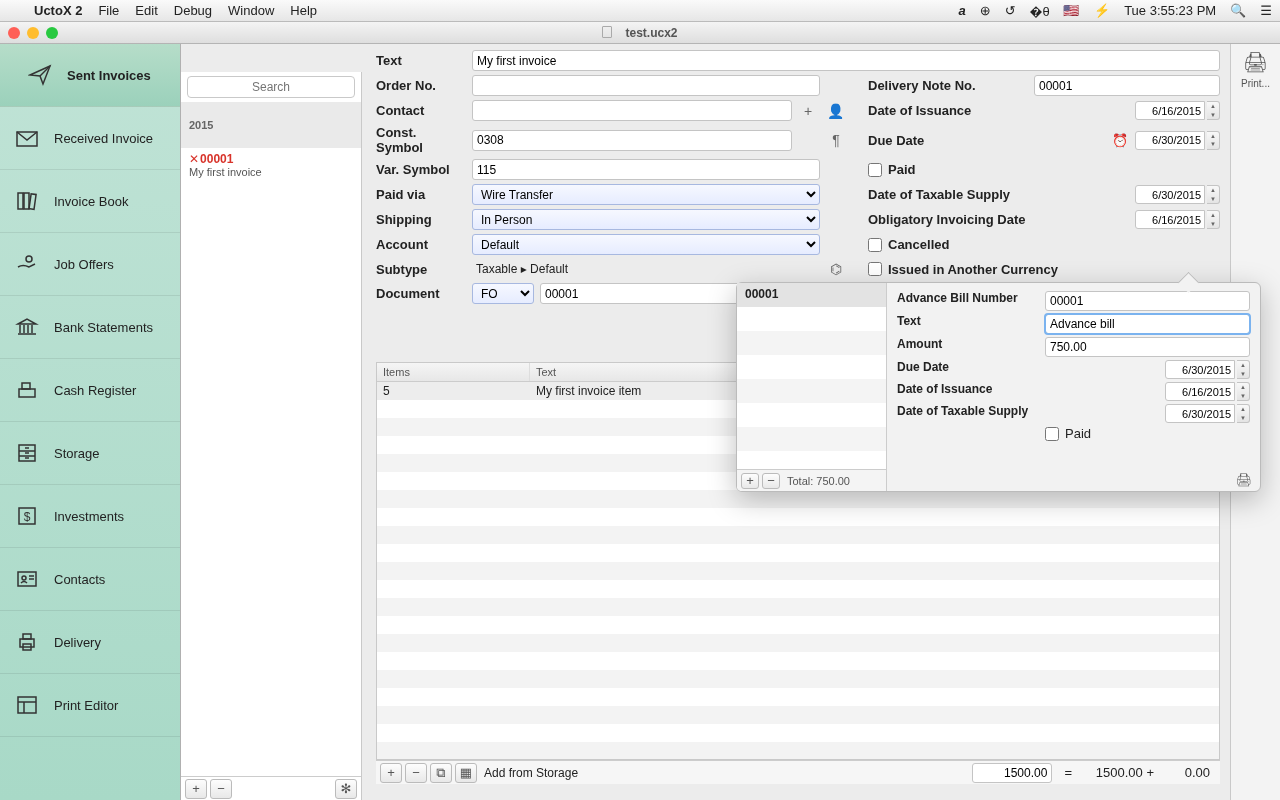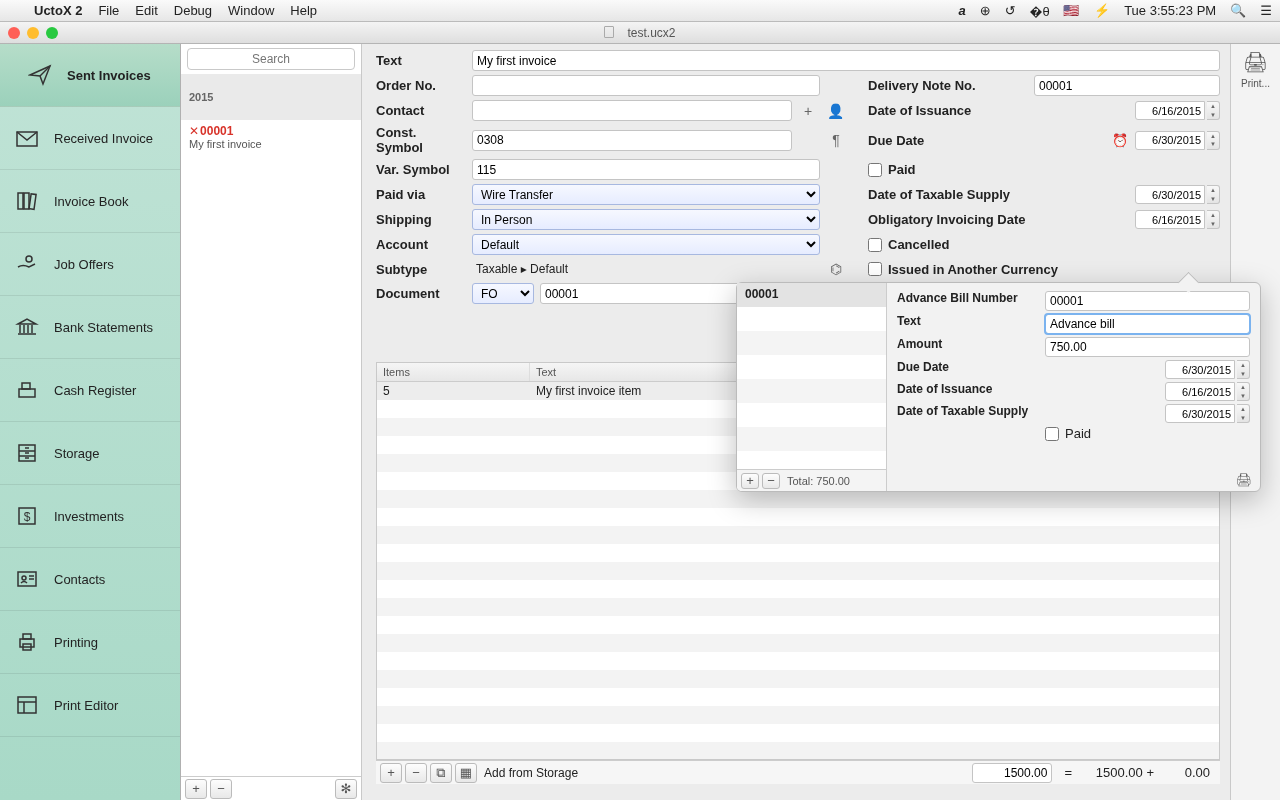--- a/index.html
+++ b/index.html
@@ -6,29 +6,29 @@
 body { font-family: -apple-system, "Helvetica Neue", Arial, sans-serif; font-size: 13px; color: #222; background: #ececec; width: 1280px; height: 800px; overflow: hidden; }
 .menubar { height: 22px; background: linear-gradient(#fafafa,#e6e6e6); display: flex; align-items: center; padding: 0 8px; font-size: 13px; border-bottom: 1px solid #bbb; }
 .menubar .apple { width: 16px; margin-right: 10px; }
 .menubar .m { margin-right: 16px; }
 .menubar .m.bold { font-weight: 600; }
 .menubar .right { margin-left: auto; display: flex; gap: 14px; align-items: center; }
 .titlebar { height: 22px; background: linear-gradient(#f4f4f4,#dedede); border-bottom: 1px solid #b4b4b4; display: flex; align-items: center; position: relative; }
 .traffic { position: absolute; left: 8px; display: flex; gap: 7px; }
 .tl { width: 12px; height: 12px; border-radius: 50%; }
 .tl.r { background: #ff5f57; } .tl.y { background: #ffbd2e; } .tl.g { background: #28c940; }
-.titlebar .title { margin: 0 auto; color: #555; font-size: 12px; display:flex; align-items:flex-start; gap:13px;}
+.titlebar .title { margin: 0 auto; color: #555; font-size: 12px; display:flex; align-items:flex-start; gap:13px;font-weight:bold;}
 .doc-icon{width:10px;height:12px;border:1px solid #aaa;border-radius:1px;}
 .app { display: flex; height: calc(800px - 44px); }
 .sidebar { width: 181px; background: linear-gradient(#c0e3d6,#a8d9c7); border-right: 1px solid #b0b0b0; }
 .side-item { height: 63px; display: flex; align-items: center; padding: 0 14px; gap: 14px; border-bottom: 1px solid rgba(0,0,0,0.08); cursor: default; }
 .side-item.active { background: linear-gradient(#b6ddc9,#9bd1bb); font-weight: 600; padding-left: 27px; }
 .side-item .ic { width: 26px; height: 26px; display:flex;align-items:center;justify-content:center;color:#333;}
 .side-item .lbl { font-size: 13px; }
-.listcol { width: 181px; background: #fff; border-right: 1px solid #c9c9c9; display:flex; flex-direction:column; position:relative;}
+.listcol { width: 181px; background: #fff; border-right: 1px solid #c9c9c9; display:flex; flex-direction:column; position:relative;margin-top:28px;}
 .search { margin: 4px 6px; }
 .search input { width: 100%; height: 22px; border: 1px solid #c9c9c9; border-radius: 4px; text-align: center; font-size: 12px; color: #888; background:#fff;}
 .yearhdr { background:#eaeaea; font-size:11px; color:#666; padding:17px 8px; font-weight:600;}
 .invrow { padding: 4px 8px; font-size: 12px; }
 .invrow .num { color: #d8332a; font-weight: 600; }
 .invrow .x { color:#d8332a; margin-right:1px;}
 .invrow .desc { color: #555; font-size:11px; }
 .listfoot { margin-top:auto; height: 24px; border-top: 1px solid #ccc; display:flex; align-items:center; padding:0 4px; gap:3px;}
 .sqbtn { width:22px; height:20px; border:1px solid #bbb; border-radius:3px; background:linear-gradient(#fdfdfd,#e8e8e8); display:flex;align-items:center;justify-content:center;font-size:13px;color:#555;}
 .main { flex:1; background:#ececec; position:relative; display:flex; }
@@ -195,21 +195,21 @@
         <span class="lbl">Contacts</span>
       </div>
     <div class="side-item">
         <span class="ic">
           <svg width="24" height="22" viewBox="0 0 24 22" fill="none" stroke="currentColor" stroke-width="1.5">
             <rect x="5" y="8" width="14" height="8"></rect>
             <rect x="8" y="3" width="8" height="5"></rect>
             <rect x="8" y="13" width="8" height="6"></rect>
           </svg>
         </span>
-        <span class="lbl">Printing</span>
+        <span class="lbl">Delivery</span>
       </div>
     <div class="side-item">
         <span class="ic">
           <svg width="24" height="22" viewBox="0 0 24 22" fill="none" stroke="currentColor" stroke-width="1.5">
             <rect x="3" y="3" width="18" height="16"></rect>
             <path d="M3 8 H21 M9 8 V19"></path>
           </svg>
         </span>
         <span class="lbl">Print Editor</span>
       </div>

